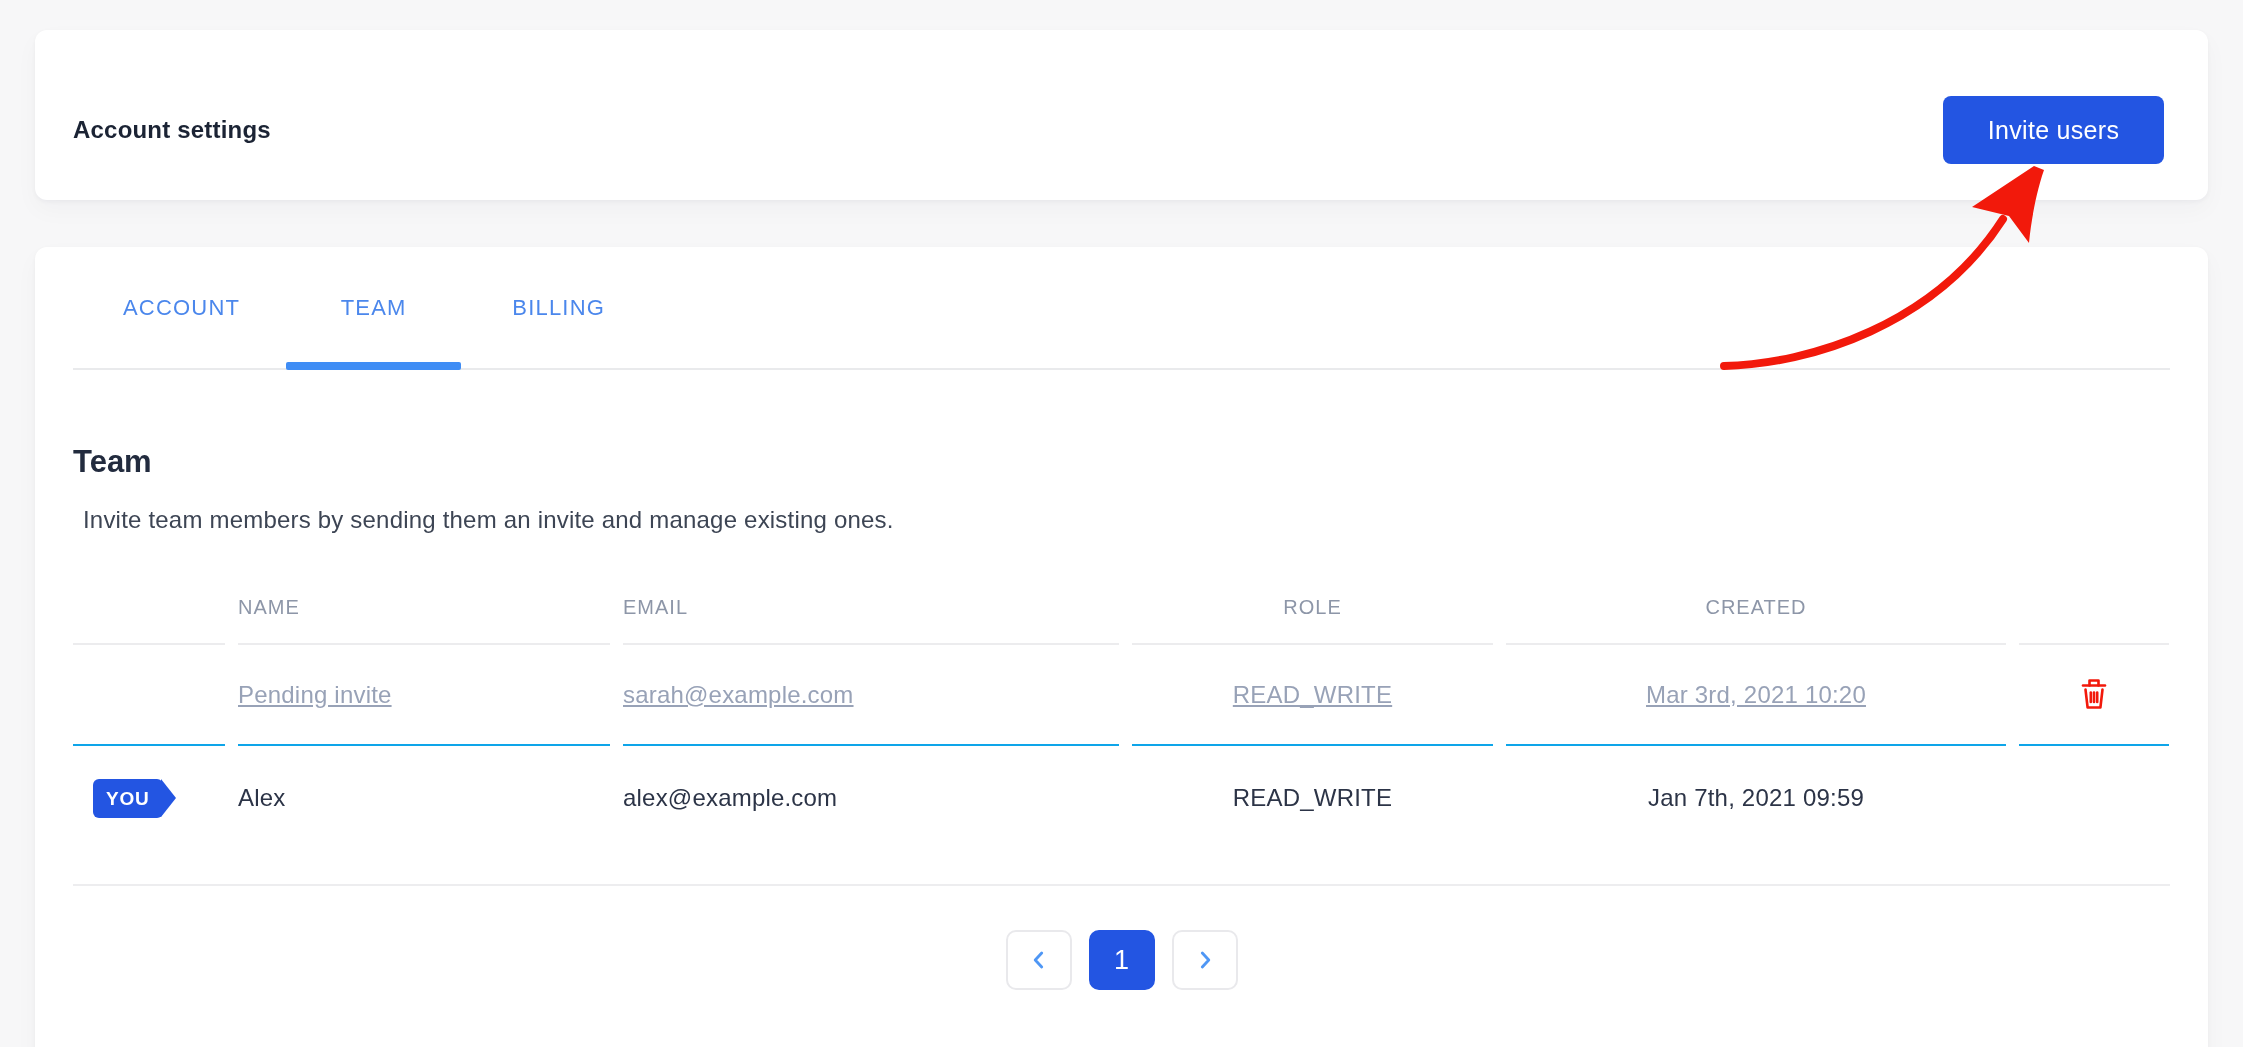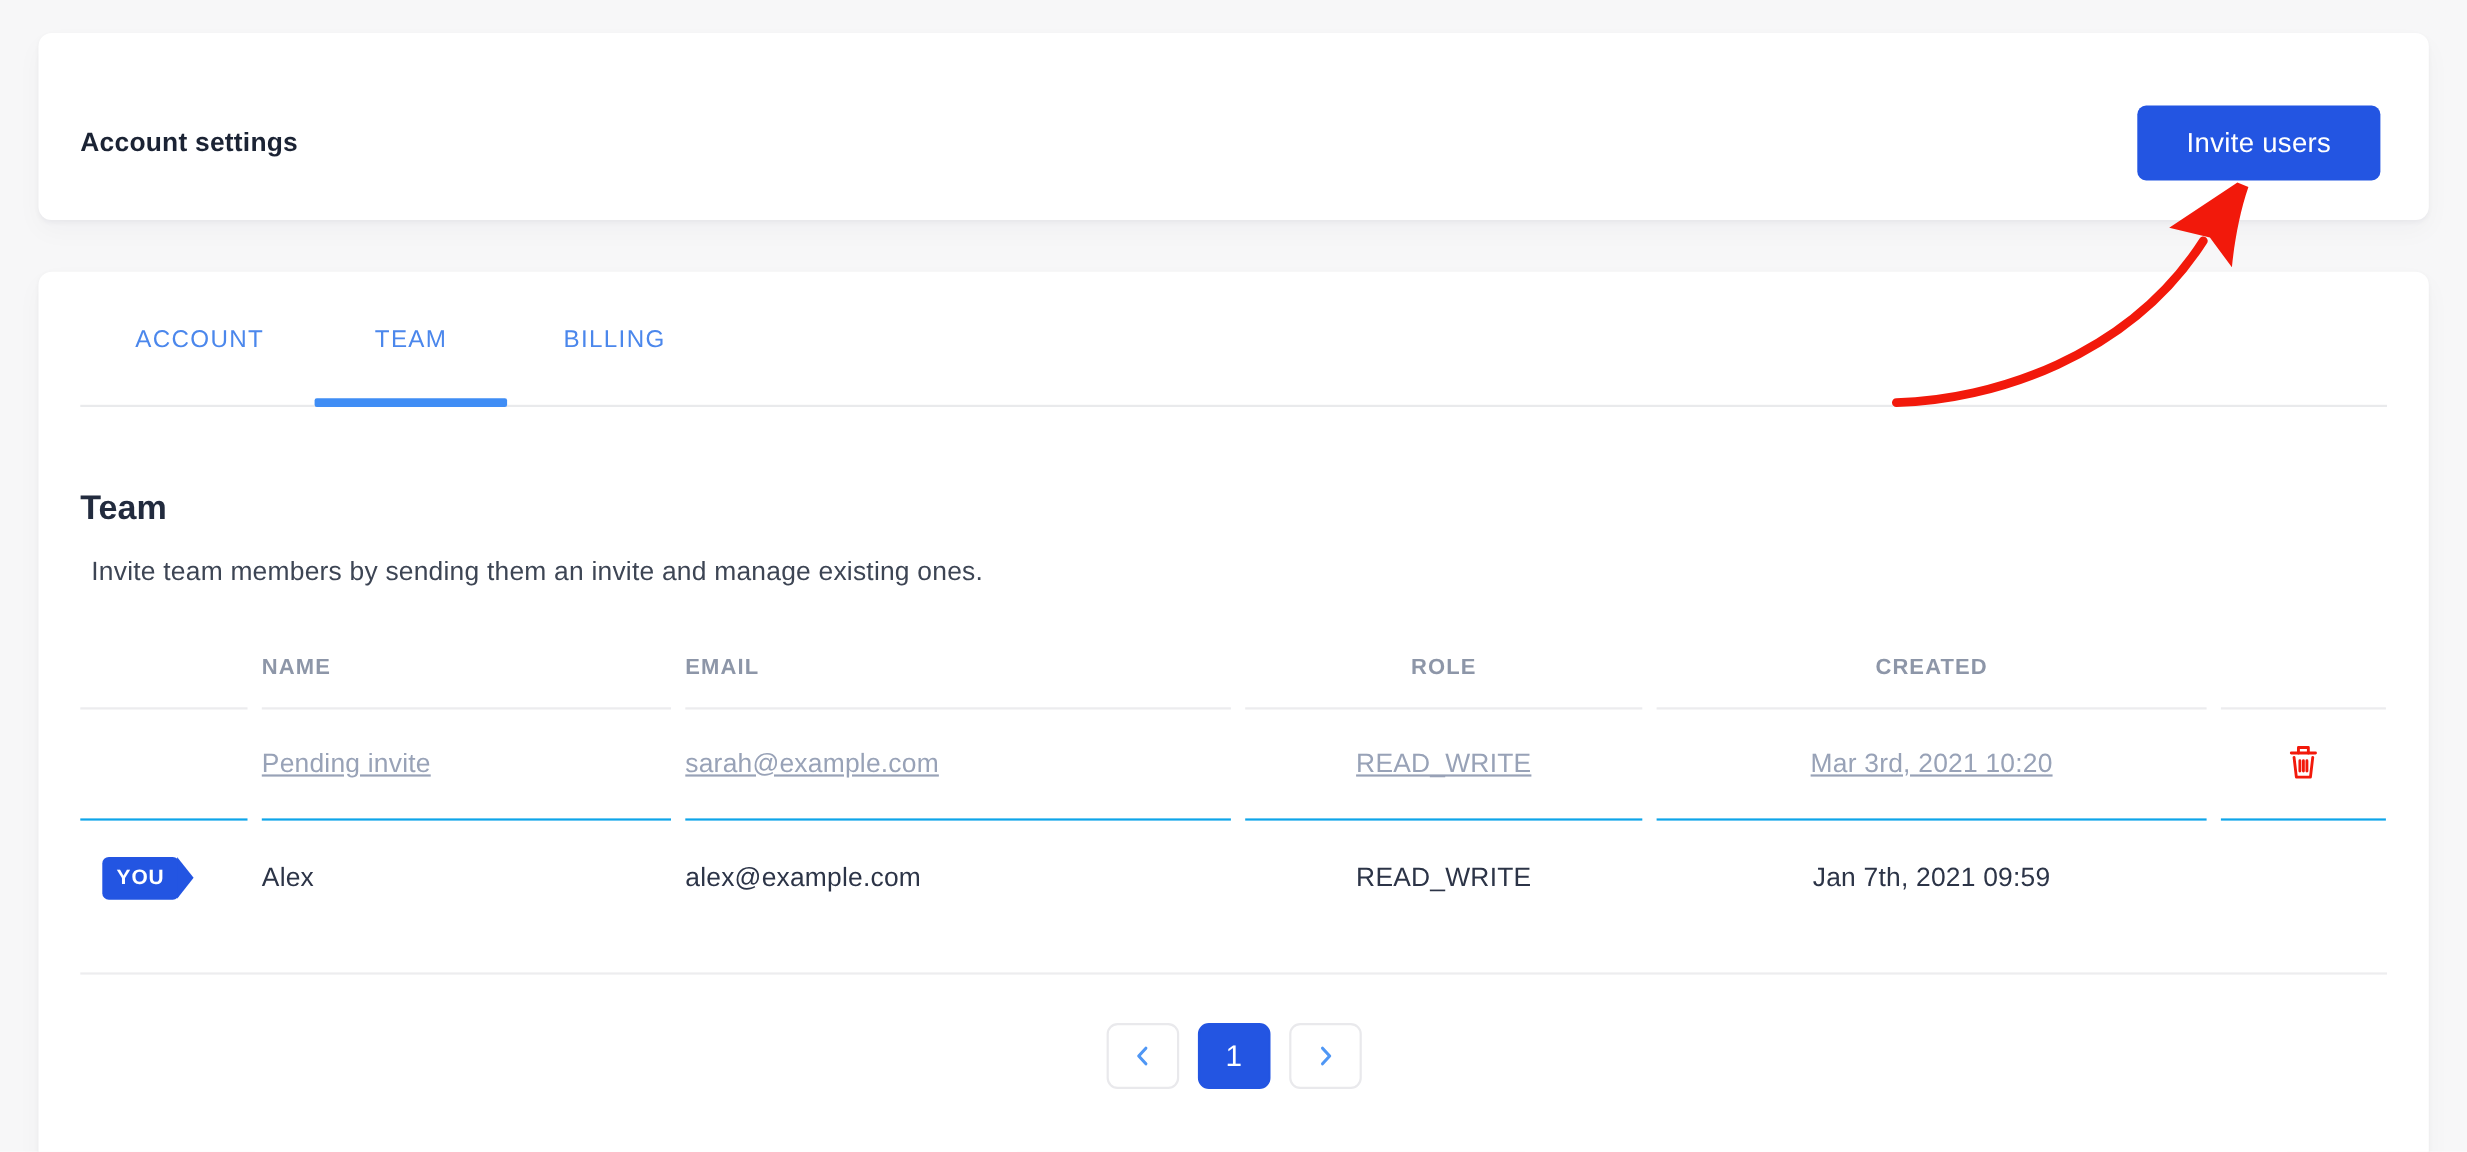--- a/index.html
+++ b/index.html
@@ -96,21 +96,21 @@
     border-bottom:2px solid #ededef;
   }
   table {
     width:100%;
     table-layout:fixed;
     border-collapse:separate;
     border-spacing:13px 0;
     margin:0 -13px;
   }
   th {
-    font-weight:700;
+    font-weight:400;
     font-size:20px;
     color:#8d96a8;
     letter-spacing:1px;
     text-align:left;
     padding:34px 0 24px 0;
     border-bottom:2px solid #ececee;
   }
   th.c, td.c { text-align:center; }
   td {
     font-size:24px;

